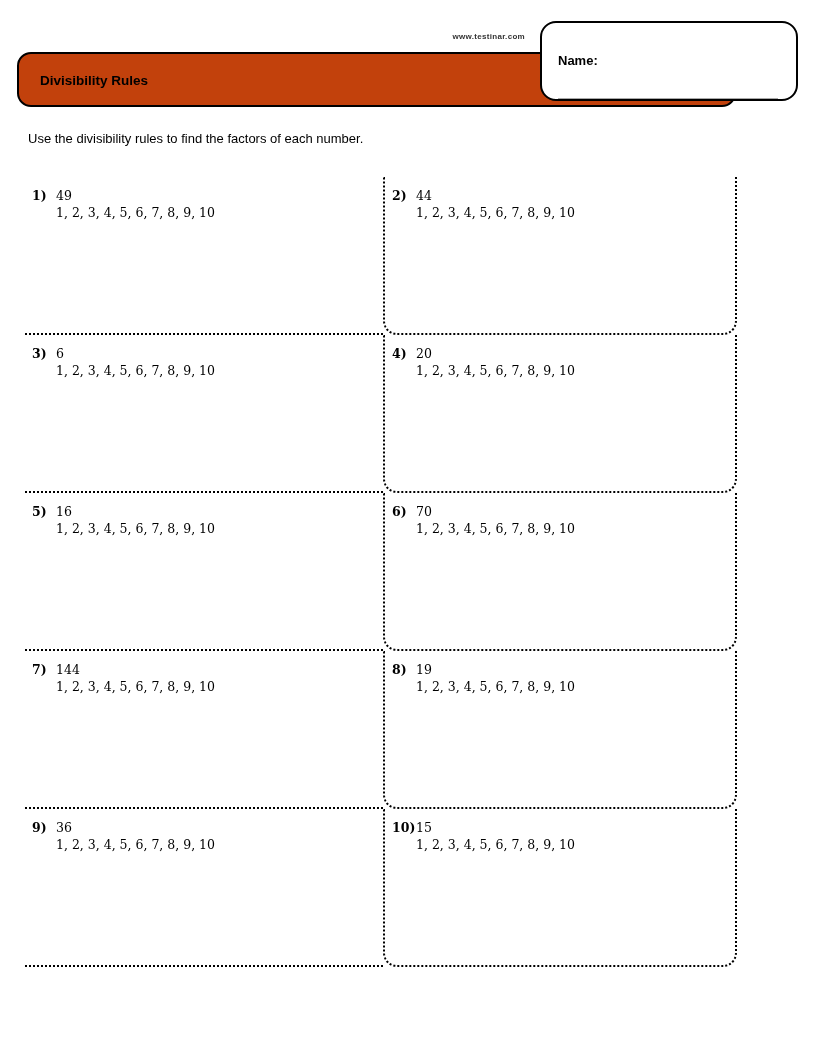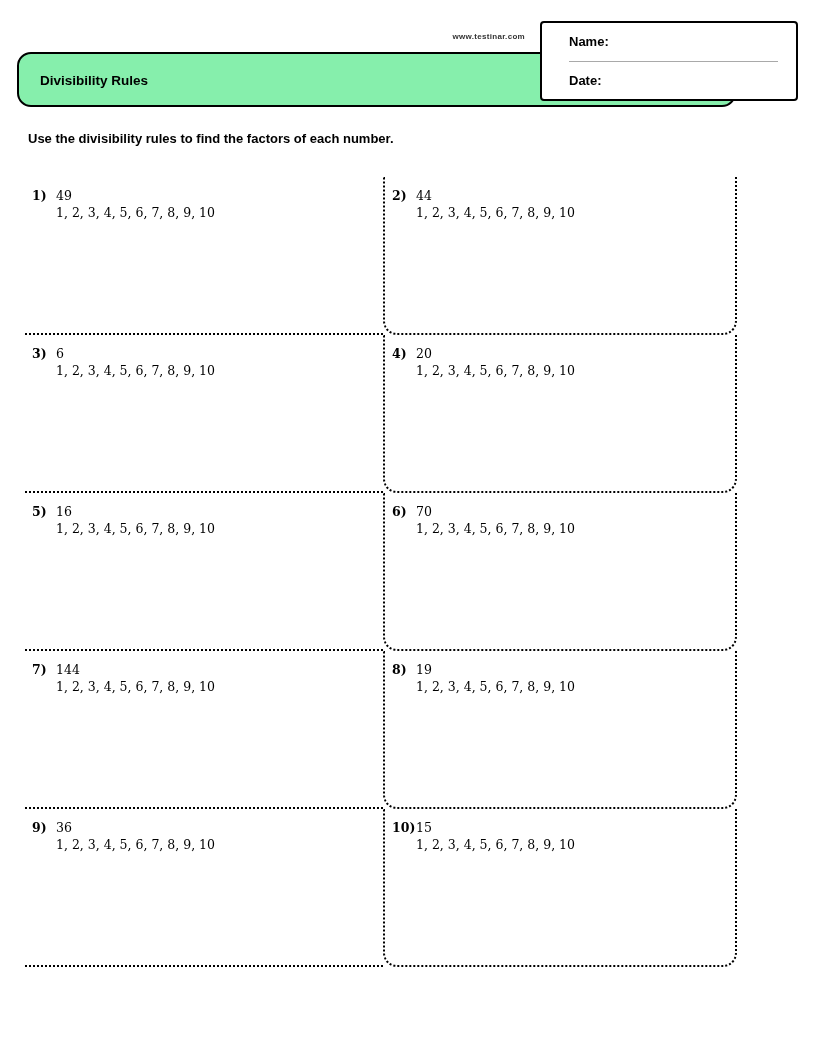--- a/index.html
+++ b/index.html
@@ -31,65 +31,65 @@
   }
   .titlebar {
     position: absolute;
     left: 17px;
     top: 52px;
     width: 719px;
     height: 55px;
     border: 2px solid #000;
     border-radius: 14px;
     box-sizing: border-box;
-    background: #86efac;
+    background: #c2410c;
     z-index: 1;
   }
   .titlebar .title {
     position: absolute;
     left: 21px;
     top: 50%;
     transform: translateY(-50%);
     font-size: 13.5px;
     font-weight: bold;
   }
   .namebox {
     position: absolute;
     left: 540px;
     top: 21px;
     width: 258px;
     height: 80px;
     border: 2.5px solid #000;
-    border-radius: 4px;
+    border-radius: 16px;
     box-sizing: border-box;
     background: #fff;
     z-index: 2;
     display: flex;
     flex-direction: column;
-    padding: 0 0 0 27px;
+    padding: 0 0 0 16px;
   }
   .namebox .nrow {
     flex: 1;
     display: flex;
     align-items: center;
     font-size: 13px;
     font-weight: 600;
   }
   .namebox .nd-line {
     height: 1px;
     background: #a9a9a9;
     margin-right: 18px;
   }
 
   .instruction {
     position: absolute;
     left: 28px;
     top: 131px;
     font-size: 13px;
-    font-weight: bold;
+    font-weight: normal;
   }
 
   
   .grid {
     position: absolute;
     left: 25px;
     top: 177px;
     width: 712px;
     display: grid;
     grid-template-columns: 358px 354px;
@@ -129,23 +129,20 @@
 
   <div class="titlebar">
     <div class="title">Divisibility Rules</div>
   </div>
 
   <div class="namebox">
     <div class="nrow">
       <span>Name:</span>
     </div>
     <div class="nd-line"></div>
-    <div class="nrow">
-      <span>Date:</span>
-    </div>
   </div>
 
   <div class="instruction">Use the divisibility rules to find the factors of each number.</div>
 
   <div class="grid">
 
     <div class="cell left">
       <div class="prob">
         <span class="plabel">1)</span>
         <div class="pbody">

